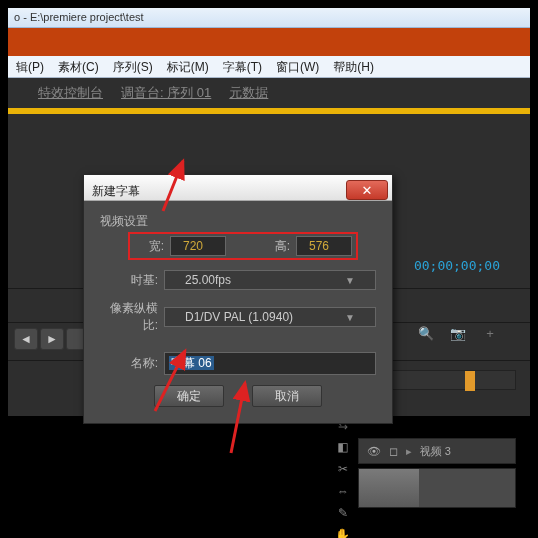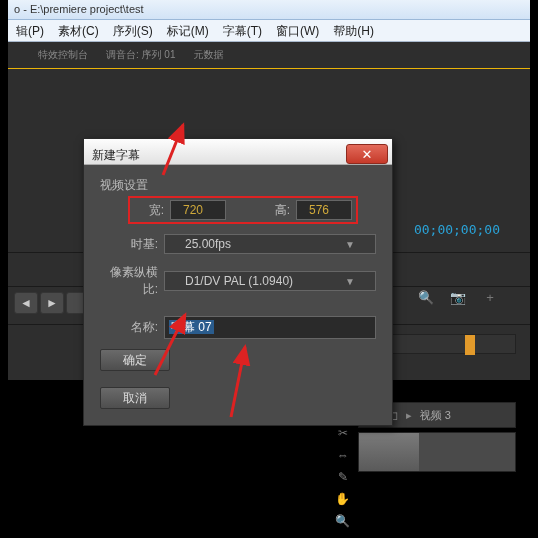--- a/index.html
+++ b/index.html
@@ -1,22 +1,22 @@
 <!DOCTYPE html>
 <html><head>
 <meta charset="utf-8">
 <style>
   * { box-sizing: border-box; margin: 0; padding: 0; font-family: "Microsoft YaHei", sans-serif; }
   body { width: 538px; height: 538px; background: #000; overflow: hidden; position: relative; }
-  .frame { position: absolute; left: 8px; top: 0; width: 522px; height: 380px; background: #c2410c; }
+  .frame { position: absolute; left: 8px; top: 8px; width: 522px; height: 380px; background: #c2410c; }
   .titlebar { background: linear-gradient(#e9f2fb, #d2e3f6); height: 20px; font-size: 11px; color: #333; padding: 3px 6px; border-bottom: 1px solid #9bb8d8; }
-  .menubar { background: #eef4fb; height: 22px; font-size: 12px; color: #222; display: flex; gap: 14px; padding: 3px 8px; border-bottom: 1px solid #a8b8cc; }
+  .menubar { background: #eef4fb; height: 22px; font-size: 12px; color: #222; display: flex; gap: 14px; padding: 3px 8px; border-bottom: 1px solid #a8b8cc; margin-top: 28px; }
   .menubar span { cursor: default; }
   .workspace { background: #2e2e2e; height: calc(100% - 42px); position: relative; }
-  .tabs { display: flex; gap: 18px; padding: 6px 30px; font-size: 10px; color: #888; border-bottom: 1px solid #eab308; }
+  .tabs { display: flex; gap: 18px; padding: 6px 30px; font-size: 13px; color: #888; border-bottom: 6px solid #eab308; text-decoration: underline; }
   .timecode { position: absolute; right: 30px; top: 180px; color: #2aa3d8; font-size: 13px; font-family: monospace; }
   .panel-border { position: absolute; left: 0; right: 0; border-top: 1px solid #1a1a1a; }
   .toolbar-row { position: absolute; left: 6px; top: 250px; display: flex; gap: 2px; }
   .tool-btn { width: 24px; height: 22px; background: #4a4a4a; border: 1px solid #353535; border-radius: 3px; display: flex; align-items: center; justify-content: center; color: #ccc; font-size: 12px; }
   .right-icons { position: absolute; right: 30px; top: 248px; display: flex; gap: 12px; color: #777; font-size: 13px; }
   .right-icons span { width: 20px; text-align: center; }
   .vtool-col { position: absolute; left: 327px; top: 296px; width: 18px; display: flex; flex-direction: column; gap: 6px; }
   .vtool-col span { width: 16px; height: 16px; color: #888; font-size: 12px; text-align: center; }
   .timeline-hdr { position: absolute; left: 350px; top: 292px; right: 14px; height: 20px; background: #333; border: 1px solid #222; color: #aaa; font-size: 10px; padding: 3px 6px; }
   .timeline-hdr .marker { position: absolute; right: 40px; top: 0; width: 10px; height: 20px; background: #e29a2b; }
@@ -32,21 +32,21 @@
   .section-label { color: #bbb; margin-bottom: 2px; }
   .row { display: flex; align-items: center; margin-bottom: 10px; gap: 6px; }
   .row .lbl { width: 58px; text-align: right; color: #bbb; }
   .row .lbl.short { width: 30px; }
   .num-input { background: #2a2a2a; border: 1px solid #666; color: #d0a93a; padding: 2px 12px; width: 56px; font-size: 12px; }
   .red-box { border: 2px solid #d22; padding: 2px 4px; display: flex; align-items: center; gap: 6px; }
   .dropdown { flex: 1; background: #3a3a3a; border: 1px solid #666; color: #ccc; padding: 2px 20px; font-size: 12px; display: flex; justify-content: space-between; align-items: center; }
   .dropdown .chev { color: #999; font-size: 10px; }
   .name-input { flex: 1; background: #2a2a2a; border: 1px solid #666; color: #ddd; padding: 2px 4px; font-size: 12px; }
   .name-input .sel { background: #2a5c8d; color: #fff; padding: 0 2px; }
-  .dlg-buttons { display: flex; justify-content: center; gap: 16px; margin-top: 8px; flex-direction: column; }
+  .dlg-buttons { display: flex; justify-content: center; gap: 28px; margin-top: 8px; }
   .dlg-btn { width: 70px; height: 22px; background: linear-gradient(#6a6a6a, #4e4e4e); border: 1px solid #333; color: #ddd; font-size: 12px; border-radius: 2px; }
 
   
   .arrow { position: absolute; pointer-events: none; }
   .arrow svg { overflow: visible; }
 </style>
 </head>
 <body>
 
 <div class="frame">
@@ -146,21 +146,21 @@
           <span class="lbl">像素纵横比:</span>
           <div class="dropdown">
             <span>D1/DV PAL (1.0940)</span>
             <span class="chev">▼</span>
           </div>
         </div>
 
         <div class="row" style="margin-top:18px">
           <span class="lbl">名称:</span>
           <div class="name-input">
-            <span class="sel">字幕 07</span>
+            <span class="sel">字幕 06</span>
           </div>
         </div>
 
         <div class="dlg-buttons">
           <button class="dlg-btn">确定</button>
           <button class="dlg-btn">取消</button>
         </div>
       </div>
     </div>
 

